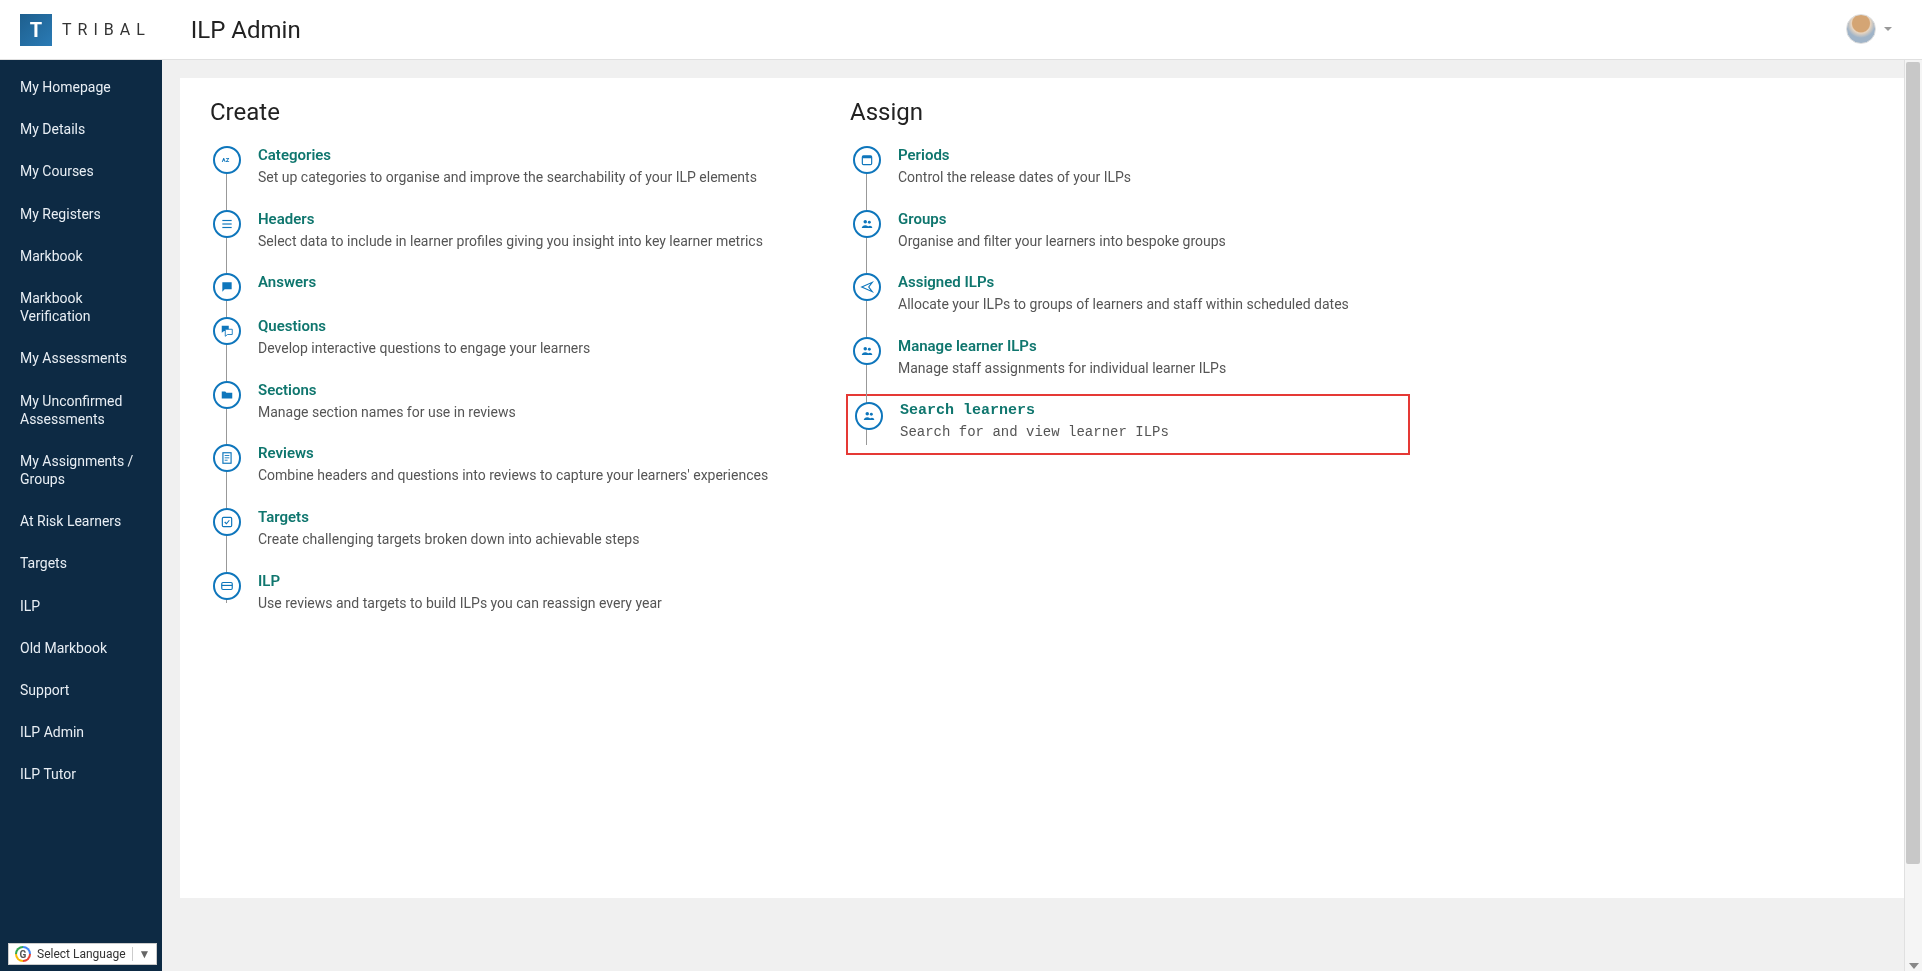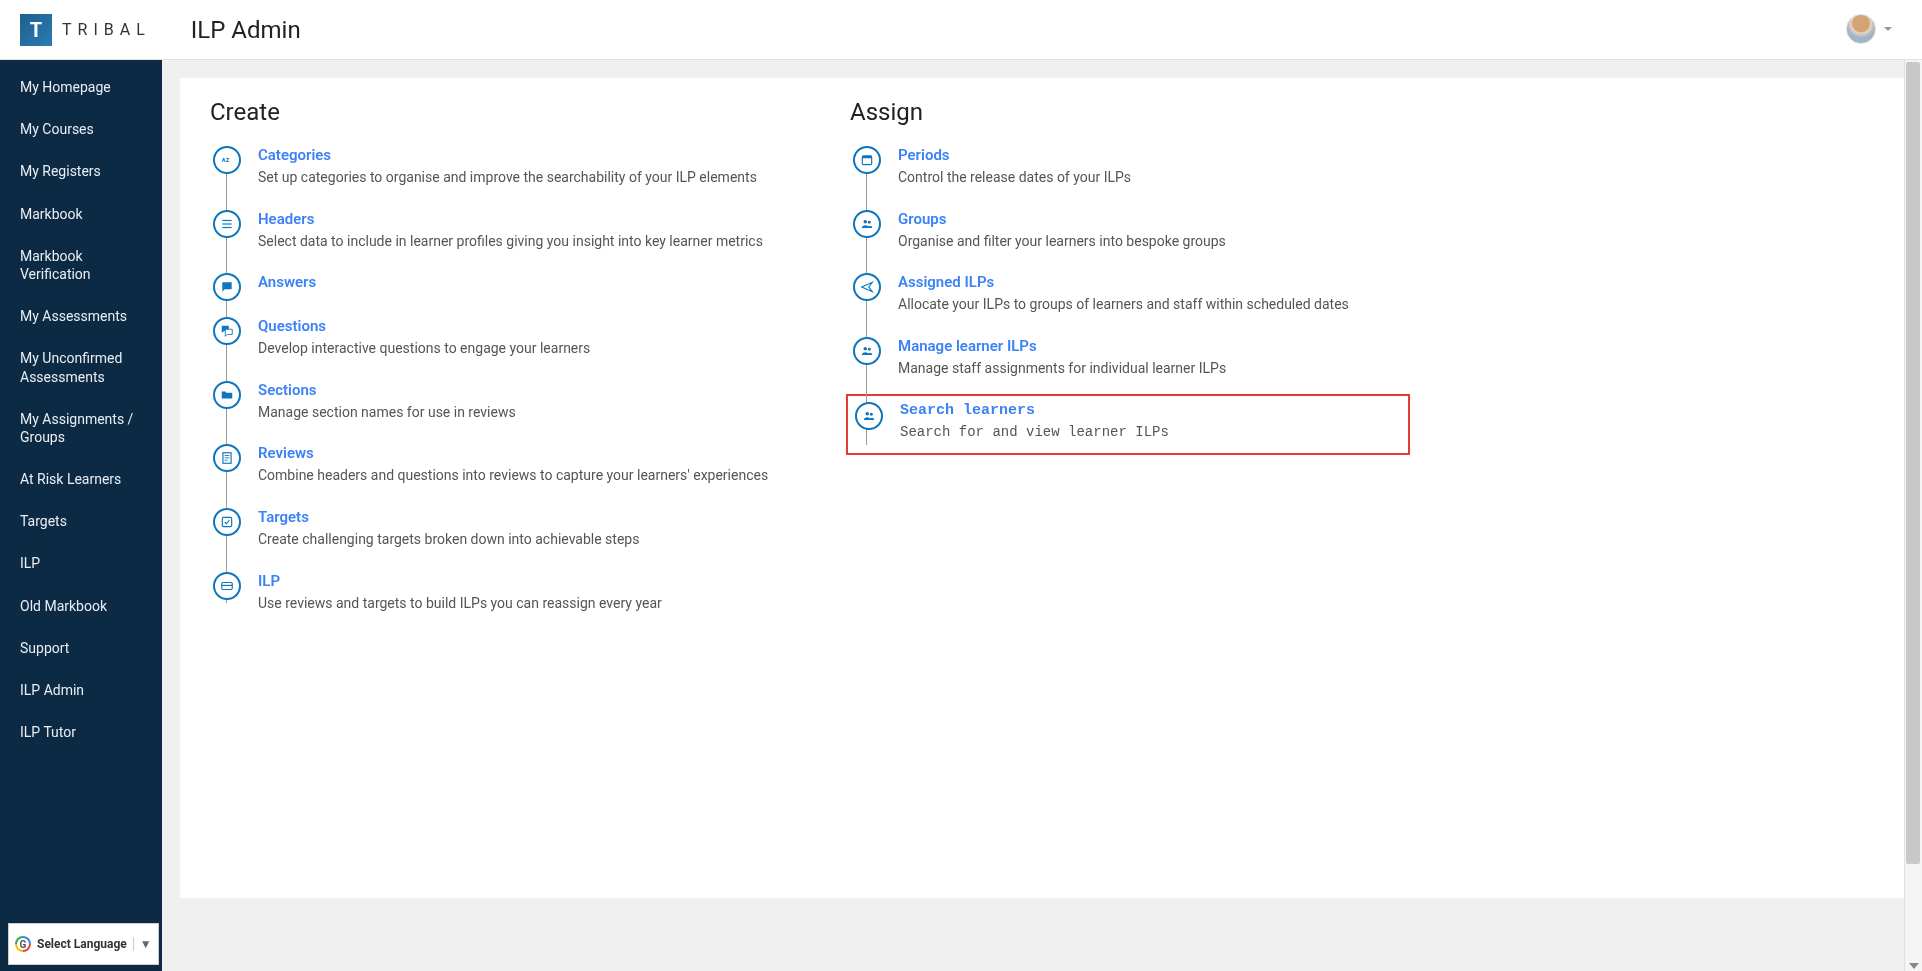--- a/index.html
+++ b/index.html
@@ -149,21 +149,21 @@
       display: flex;
       align-items: center;
       justify-content: center;
     }
     .timeline-icon svg {
       width: 14px;
       height: 14px;
       fill: #0e76bc;
     }
     .item-title {
-      color: #3b82f6;
+      color: #0f766e;
       font-weight: 600;
       font-size: 15px;
       margin-bottom: 4px;
       cursor: pointer;
     }
     .item-desc {
       color: #555;
       font-size: 14px;
       line-height: 1.4;
     }
@@ -181,26 +181,25 @@
     .highlight-box .timeline-icon {
       left: 1px;
     }
     .lang-selector {
       position: fixed;
       left: 8px;
       bottom: 6px;
       background: #fff;
       border: 1px solid #ccc;
       font-size: 12px;
-      padding: 12px 6px;
+      padding: 2px 6px;
       display: flex;
       align-items: center;
       gap: 6px;
       cursor: pointer;
-      font-weight: bold;
     }
     .lang-g {
       width: 16px;
       height: 16px;
       position: relative;
       border-radius: 50%;
       background: conic-gradient(#4285f4 0 90deg, #ea4335 90deg 180deg, #fbbc05 180deg 270deg, #34a853 270deg 360deg);
     }
     .lang-g::after {
       content: "G";
@@ -260,20 +259,21 @@
   <div class="page-title">ILP Admin</div>
   <div class="avatar-wrap">
     <div class="avatar"></div>
     <div class="avatar-caret"></div>
   </div>
 </div>
 
 <div class="body-wrap">
   <div class="sidebar">
     <div class="sidebar-item">My Homepage</div>
+    <div class="sidebar-item">My Details</div>
     <div class="sidebar-item">My Courses</div>
     <div class="sidebar-item">My Registers</div>
     <div class="sidebar-item">Markbook</div>
     <div class="sidebar-item">Markbook Verification</div>
     <div class="sidebar-item">My Assessments</div>
     <div class="sidebar-item">My Unconfirmed Assessments</div>
     <div class="sidebar-item">My Assignments / Groups</div>
     <div class="sidebar-item">At Risk Learners</div>
     <div class="sidebar-item">Targets</div>
     <div class="sidebar-item">ILP</div>

